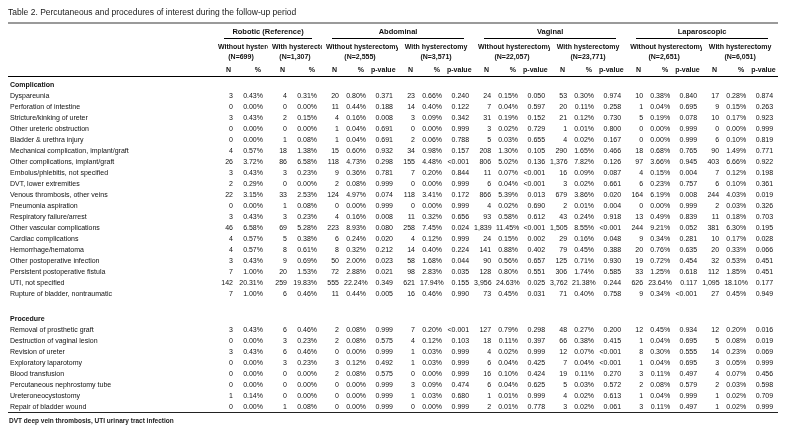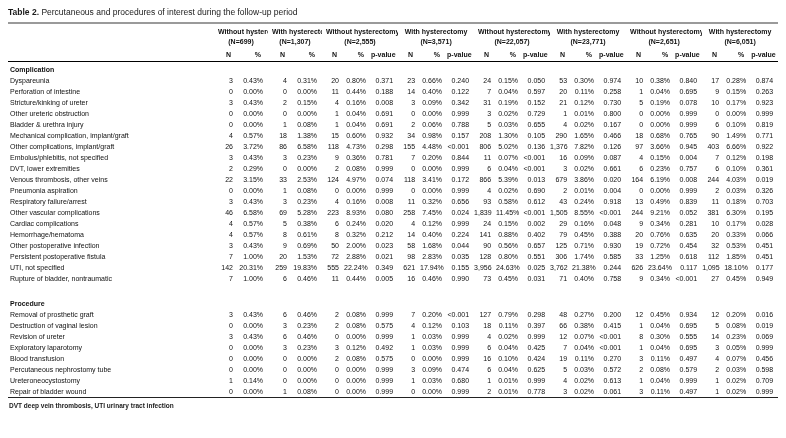--- a/index.html
+++ b/index.html
@@ -1,19 +1,19 @@
 <!DOCTYPE html>
 <html><head>
 <meta charset="utf-8">
 <style>
   html,body{margin:0;padding:0;background:#ffffff;width:786px;height:438px;overflow:hidden;}
   body{font-family:"Liberation Sans",sans-serif;color:#111;}
   .page{padding:6px 8px 0 8px;}
   .title{font-size:8.5px;line-height:12px;margin-bottom:4px;color:#1a1a1a;}
-  .title b{font-weight:bold;}
+  .title b{font-weight:normal;}
   table{border-collapse:collapse;table-layout:fixed;width:770px;
         border-top:2.6px solid #9a9a9a;border-bottom:1.4px solid #222;}
   td{font-size:7px;line-height:11px;height:11px;padding:0;white-space:nowrap;overflow:hidden;
      vertical-align:bottom;}
   .lbl{text-align:left;padding-left:2px;}
   .val{text-align:right;padding-right:5px;font-variant-numeric:tabular-nums;}
   .grp{vertical-align:bottom;}
   .grp-inner{font-weight:bold;font-size:7.5px;text-align:center;border-bottom:1px solid #000;
              margin:2px 10px 0 10px;padding-bottom:1px;}
   .sub{vertical-align:bottom;}
@@ -53,20 +53,35 @@
       <col style="width:22px">
         <col style="width:27px">
         <col style="width:27px">
         <col style="width:22px">
         <col style="width:27px">
         <col style="width:27px">
     </colgroup>
     <thead>
         <tr>
           <td class="lbl"></td>
+          <td class="grp" colspan="4">
+            <div class="grp-inner">Robotic (Reference)</div>
+          </td>
+          <td class="grp" colspan="6">
+            <div class="grp-inner">Abdominal</div>
+          </td>
+          <td class="grp" colspan="6">
+            <div class="grp-inner">Vaginal</div>
+          </td>
+          <td class="grp" colspan="6">
+            <div class="grp-inner">Laparoscopic</div>
+          </td>
+        </tr>
+        <tr>
+          <td class="lbl"></td>
           <td class="sub" colspan="2">
             <div class="sub-inner">
               <div>Without hysterectomy</div>
               <div>(N=699)</div>
             </div>
           </td>
           <td class="sub" colspan="2">
             <div class="sub-inner">
               <div>With hysterectomy</div>
               <div>(N=1,307)</div>

